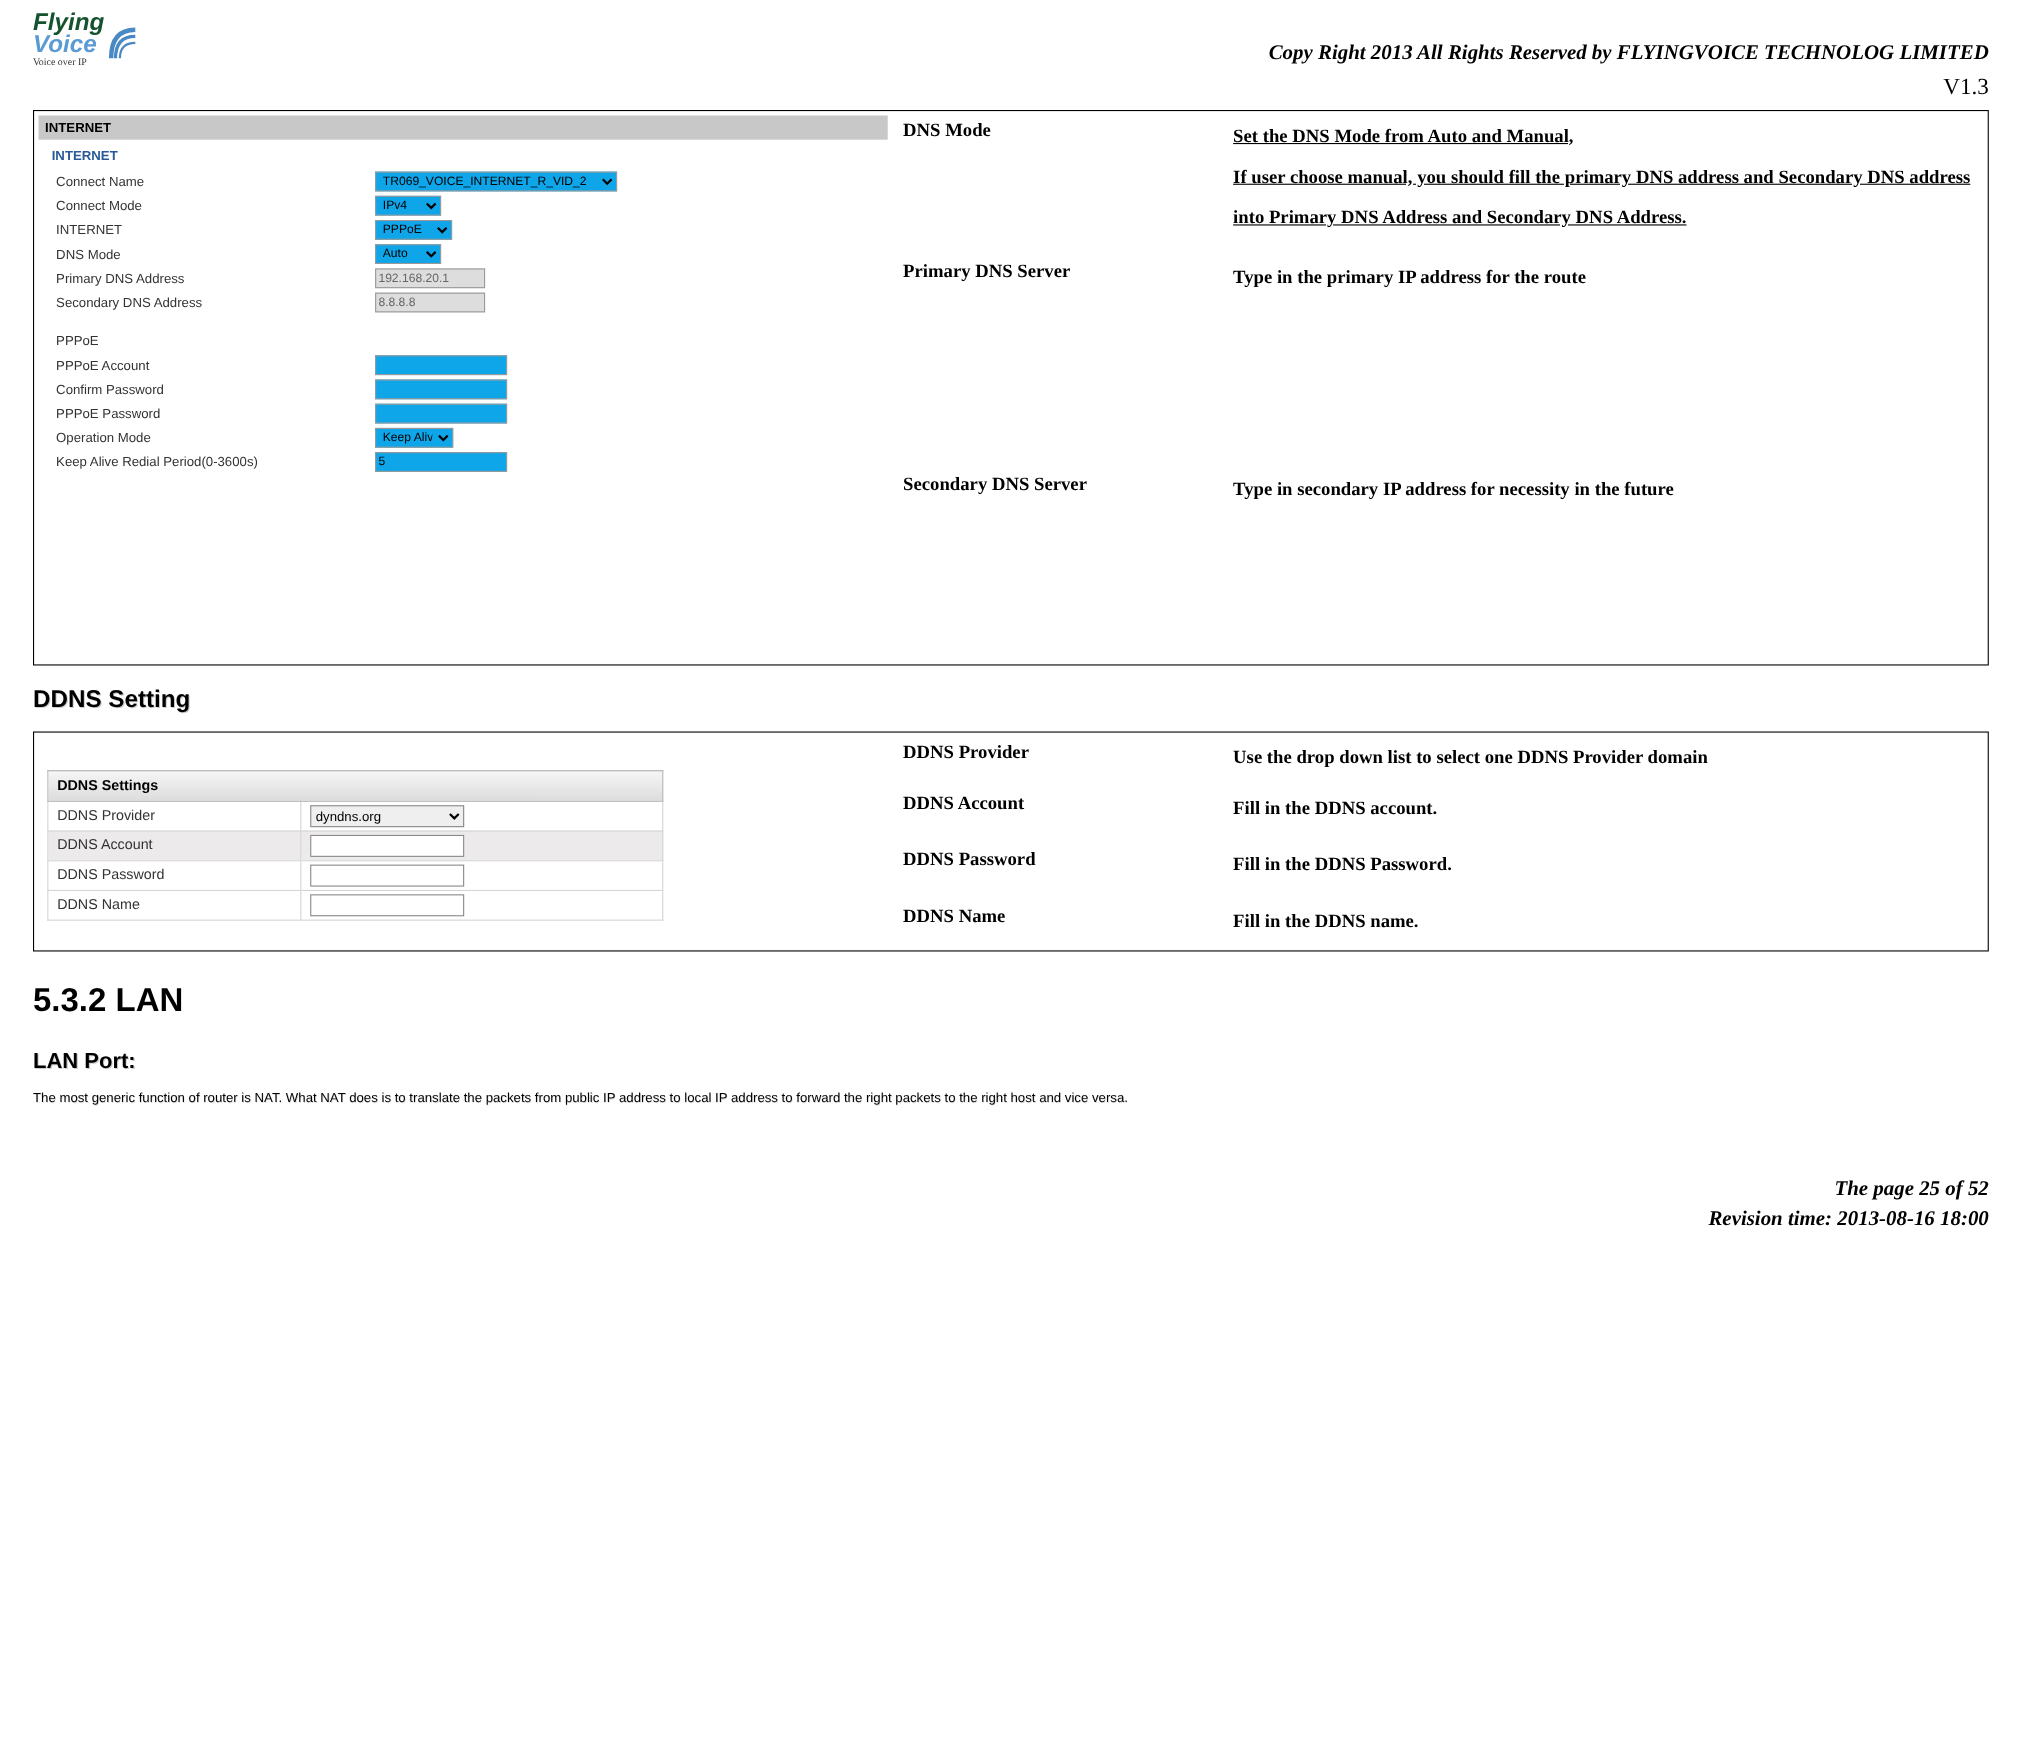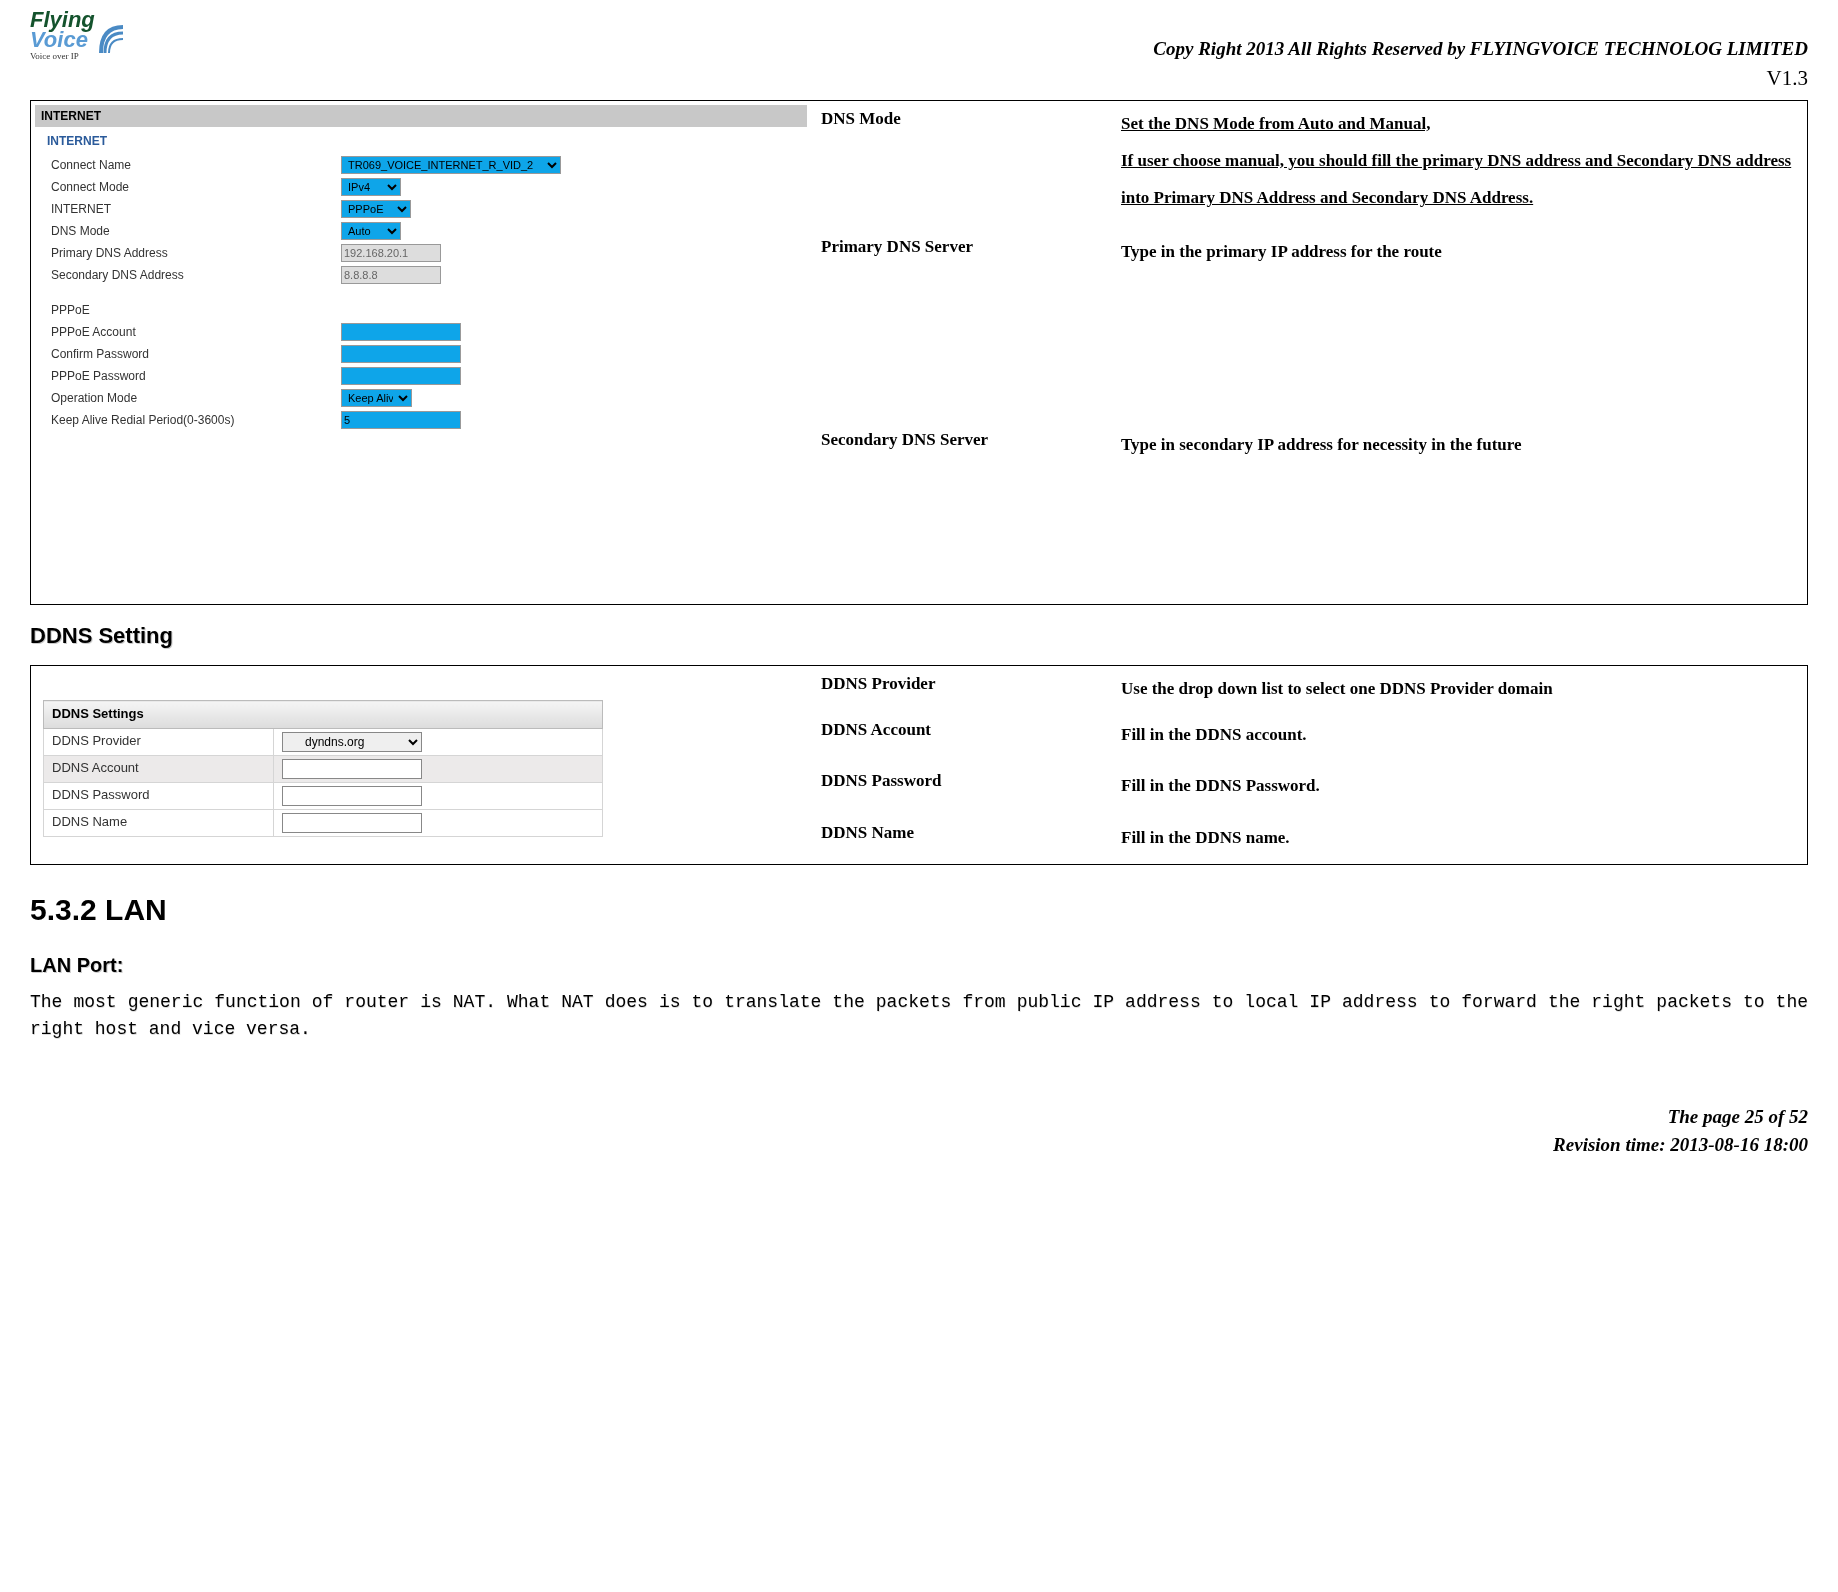--- a/index.html
+++ b/index.html
@@ -138,21 +138,21 @@
   .shot2 td {
     border: 1px solid #d5d5d5;
     padding: 3px 8px;
     font-size: 13px;
   }
   .shot2 td.alt { background: #eceaea; }
   .shot2 td.label-cell { width: 230px; color: #333; }
   .shot2 select, .shot2 input[type=text] {
     font-size: 12px;
     border: 1px solid #888;
-    padding: 1px 18px;
+    padding: 1px 0;
     height: 20px;
     width: 140px;
   }
   .section-heading {
     font-family: Arial, Helvetica, sans-serif;
     font-weight: bold;
     font-size: 22px;
     margin: 8px 0 14px 0;
     text-shadow: 1px 1px 0 #ccc;
   }
@@ -163,22 +163,22 @@
     margin: 24px 0 20px 0;
   }
   .sub-heading {
     font-family: Arial, Helvetica, sans-serif;
     font-weight: bold;
     font-size: 20px;
     margin-bottom: 10px;
     text-shadow: 1px 1px 0 #ccc;
   }
   .body-para {
-    font-family: Liberation Mono, monospace;
-    font-size: 18px;
+    font-family: Liberation Sans, sans-serif;
+    font-size: 12px;
     line-height: 1.5;
     text-shadow: 0.5px 0.5px 0 #ddd;
     text-align: justify;
   }
   .footer {
     margin-top: 60px;
     text-align: right;
     font-style: italic;
     font-weight: bold;
     font-size: 19px;

